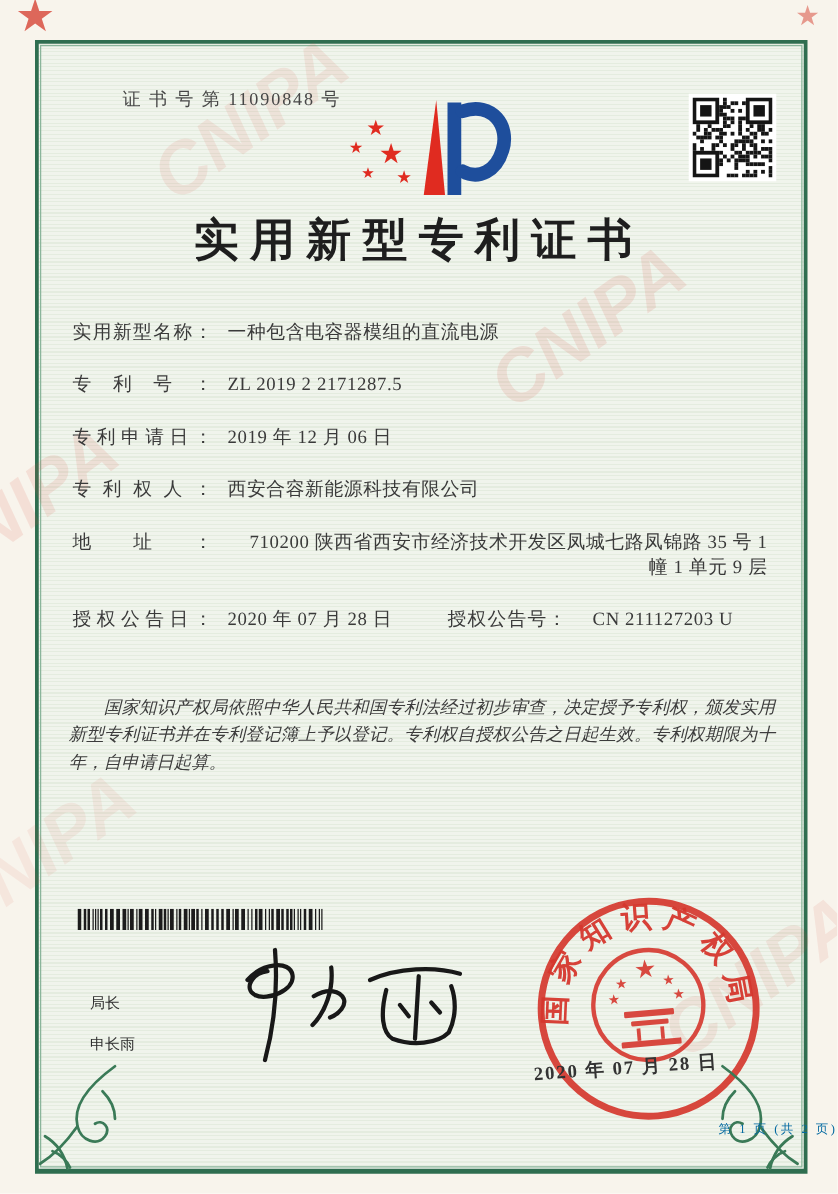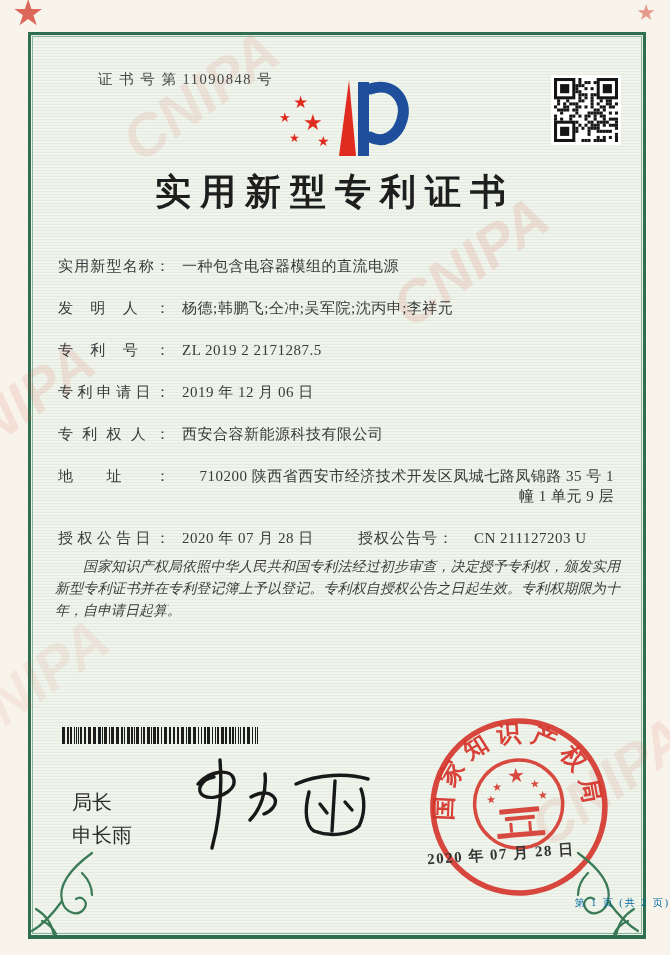--- a/index.html
+++ b/index.html
@@ -46,21 +46,21 @@
   .grant-cell2{display:flex;}
   .grant-cell2 .flabel2{letter-spacing:1px;}
   .grant-cell2 .fvalue{margin-left:20px;}
 
   .paras{position:absolute;left:55px;right:50px;top:556px;font-size:14px;line-height:22px;
          text-align:justify;font-style:italic;color:#3c3c3c;}
   .paras p{margin:0;text-indent:2em;}
 
   .barcode{position:absolute;left:62px;top:727px;width:200px;height:17px;}
 
-  .signoff{position:absolute;left:72px;top:786px;font-size:20px;line-height:33px;color:#2e2e2e;
+  .signoff{position:absolute;left:72px;top:786px;font-size:12px;line-height:33px;color:#2e2e2e;
            font-family:"Liberation Sans","DejaVu Sans",sans-serif;}
   .signature{position:absolute;left:168px;top:752px;width:215px;height:105px;}
 
   .seal{position:absolute;left:413px;top:712px;width:212px;height:192px;transform:rotate(-5deg);}
   .seal-date{position:absolute;left:427px;top:845px;font-size:15px;font-weight:600;color:#333;
              letter-spacing:1.5px;transform:rotate(-4deg);white-space:nowrap;}
 
   .flourish{position:absolute;width:72px;height:86px;bottom:18px;}
   #fl-left{left:28px;}
   #fl-right{right:28px;transform:scaleX(-1);}
@@ -244,24 +244,20 @@
       </svg>
 
     <div class="title">实用新型专利证书</div>
 
     <div class="fields">
       <div class="frow">
         <span class="flabel">实用新型名称：</span>
         <span class="fvalue">一种包含电容器模组的直流电源</span>
       </div>
       <div class="frow">
-        <span class="flabel">发明人：</span>
-        <span class="fvalue">杨德;韩鹏飞;仝冲;吴军院;沈丙申;李祥元</span>
-      </div>
-      <div class="frow">
         <span class="flabel">专利号：</span>
         <span class="fvalue">ZL 2019 2 2171287.5</span>
       </div>
       <div class="frow">
         <span class="flabel">专利申请日：</span>
         <span class="fvalue">2019 年 12 月 06 日</span>
       </div>
       <div class="frow">
         <span class="flabel">专利权人：</span>
         <span class="fvalue">西安合容新能源科技有限公司</span>

